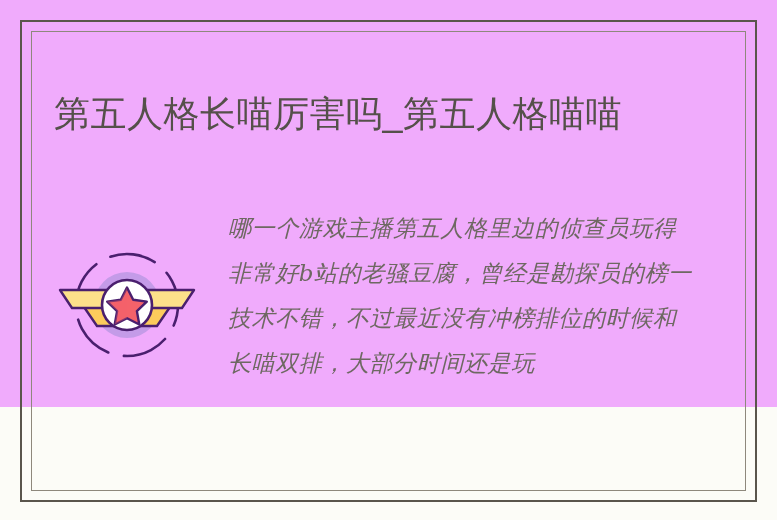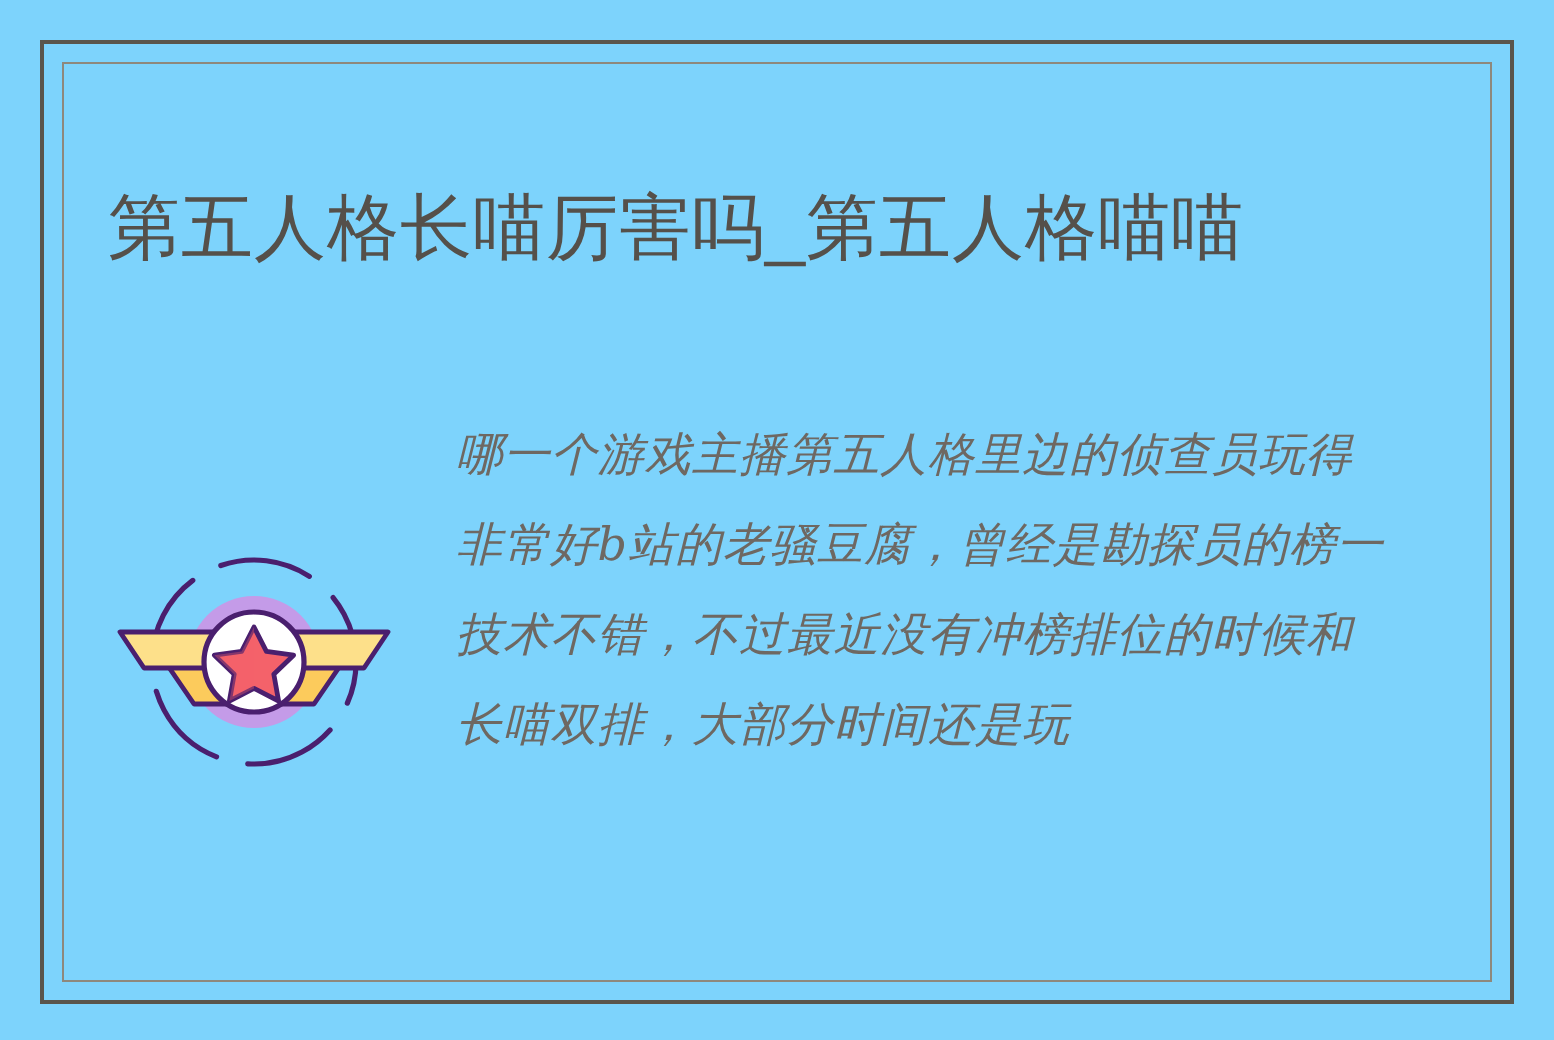--- a/index.html
+++ b/index.html
@@ -10,22 +10,22 @@
     width: 777px;
     height: 520px;
     background: #FCFCF7;
     font-family: "Liberation Sans", "DejaVu Sans", sans-serif;
     overflow: hidden;
   }
 
   .page {
     position: relative;
     width: 777px;
-    height: 520px;
-    background: #7dd3fc;
+    height: 407px;
+    background: #f0abfc;
     box-sizing: border-box;
   }
 
   
   .frame-outer {
     position: absolute;
     left: 20px;
     top: 20px;
     width: 737px;
     height: 482px;
@@ -58,21 +58,21 @@
   }
 
   
   .content {
     position: absolute;
     left: 54px;
     top: 206px;
     width: 640px;
     display: flex;
     flex-direction: row;
-    align-items: flex-end;
+    align-items: center;
   }
 
   .logo-wrap {
     width: 160px;
     flex: 0 0 160px;
     padding-top: 18px;
   }
 
   .logo-svg {
     display: block;

